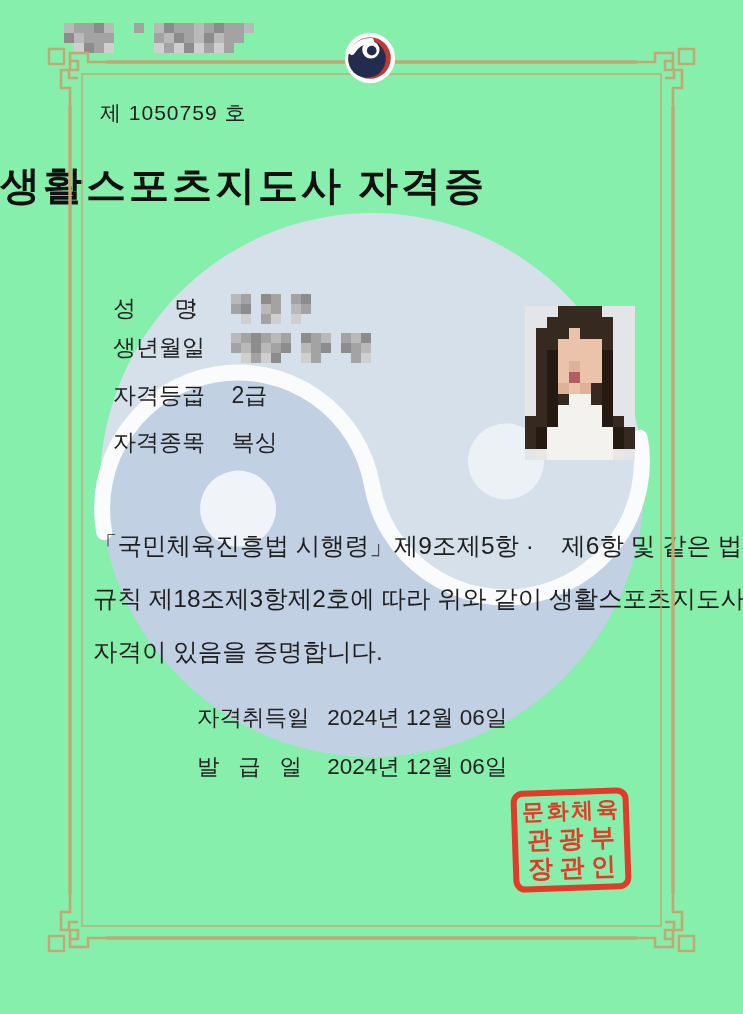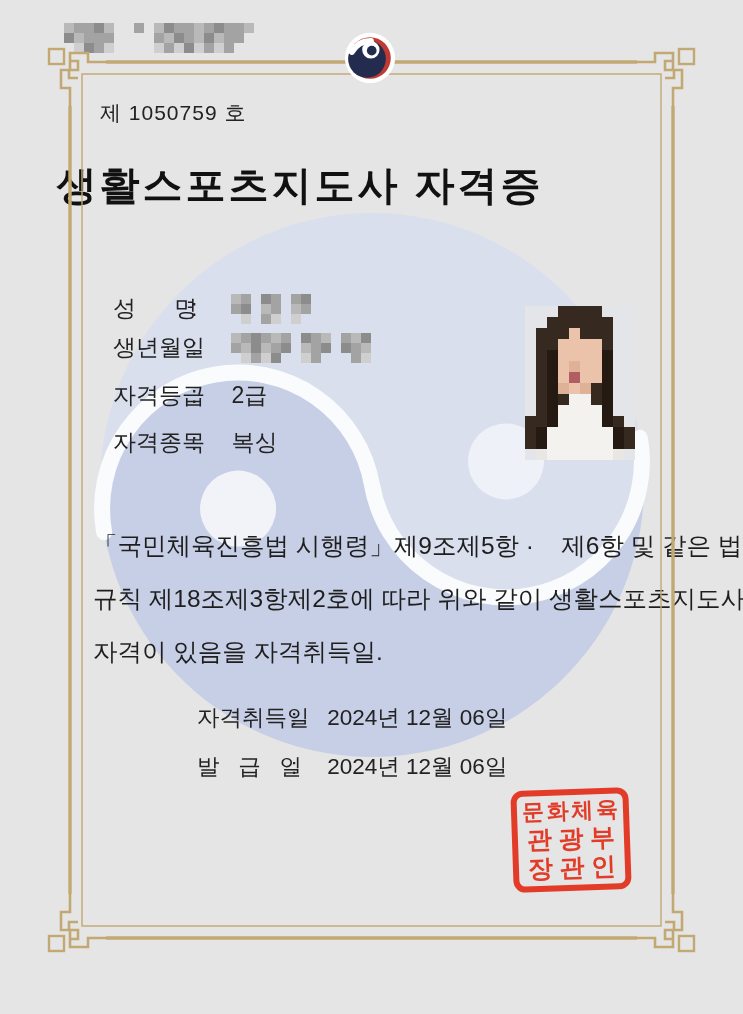--- a/index.html
+++ b/index.html
@@ -1,28 +1,28 @@
 <!DOCTYPE html>
 <html><head>
 <meta charset="utf-8">
 <style>
   html,body{margin:0;padding:0;background:#ffffff;}
-  .page{position:relative;width:743px;height:1014px;background:#e5e5e5;overflow:hidden;
+  .page{position:relative;width:743px;height:1014px;background:#86efac;overflow:hidden;
         font-family:"Liberation Sans","DejaVu Sans",sans-serif;color:#1c1c1c;}
   .layer{position:absolute;left:0;top:0;width:743px;height:1014px;}
   .watermark{z-index:1;pointer-events:none;}
   .frame{z-index:3;pointer-events:none;}
   .content{z-index:2;}
   .emblem{position:absolute;left:344px;top:32px;width:52px;height:52px;z-index:4;}
 
   .redact{position:absolute;z-index:2;}
   .redact-top{left:64px;top:23px;}
 
   .cert-no{position:absolute;left:100px;top:99px;font-size:21px;letter-spacing:1px;color:#222;}
-  .title{position:absolute;left:0;top:158px;width:600px;text-align:center;
+  .title{position:absolute;left:0;top:158px;width:600px;text-align:left;
          font-size:40px;font-weight:700;letter-spacing:3px;color:#111;}
 
   .field-row{position:absolute;left:113px;display:flex;align-items:center;font-size:23px;color:#222;}
   .field-label{width:76px;white-space:pre;}
   .field-colon{margin-left:2px;}
   .field-value{margin-left:34px;}
   .row-name{top:292px;}
   .row-birth{top:331px;}
   .row-grade{top:380px;}
   .row-sport{top:427px;}
@@ -411,21 +411,21 @@
         <div style="width: 11px; height: 11px; background: rgb(243, 242, 239);"></div>
         <div style="width: 11px; height: 11px; background: rgb(243, 242, 239);"></div>
         <div style="width: 11px; height: 11px; background: rgb(243, 242, 239);"></div>
         <div style="width: 11px; height: 11px; background: rgb(233, 231, 228);"></div>
         <div style="width: 11px; height: 11px; background: rgb(228, 229, 232);"></div>
       </div>
 
     <div class="law">
       <div>「국민체육진흥법 시행령」제9조제5항 ·    제6항 및 같은 법 시행</div>
       <div>규칙 제18조제3항제2호에 따라 위와 같이 생활스포츠지도사</div>
-      <div>자격이 있음을 자격취득일.</div>
+      <div>자격이 있음을 증명합니다.</div>
     </div>
 
     <div class="date-row row-acq">
       <span class="date-label">자격취득일</span>
       <span class="date-colon">:</span>
       <span class="date-value">2024년 12월 06일</span>
     </div>
 
     <div class="date-row row-issue">
       <span class="date-label">발   급   일</span>

